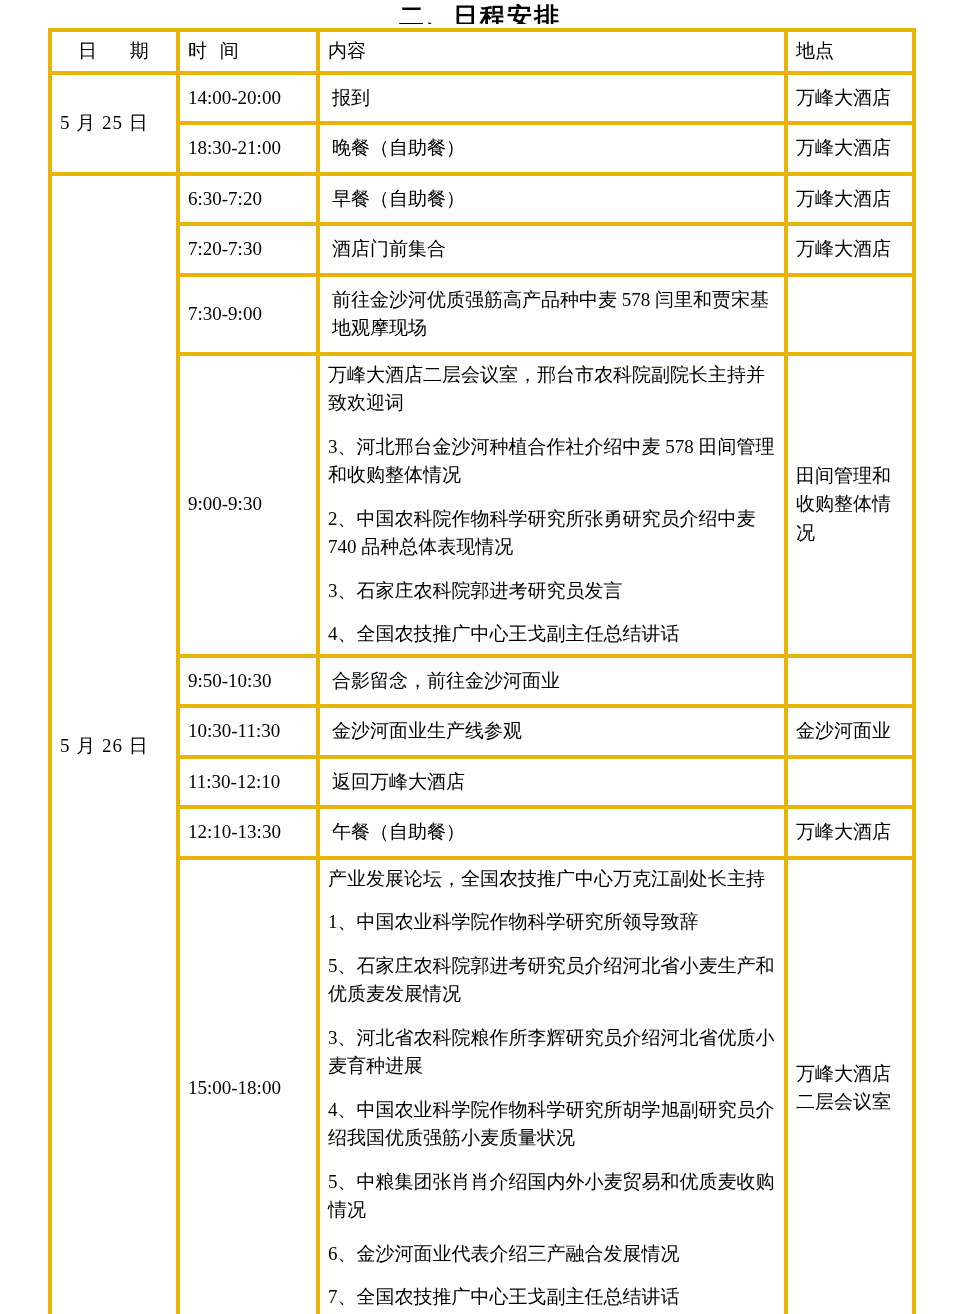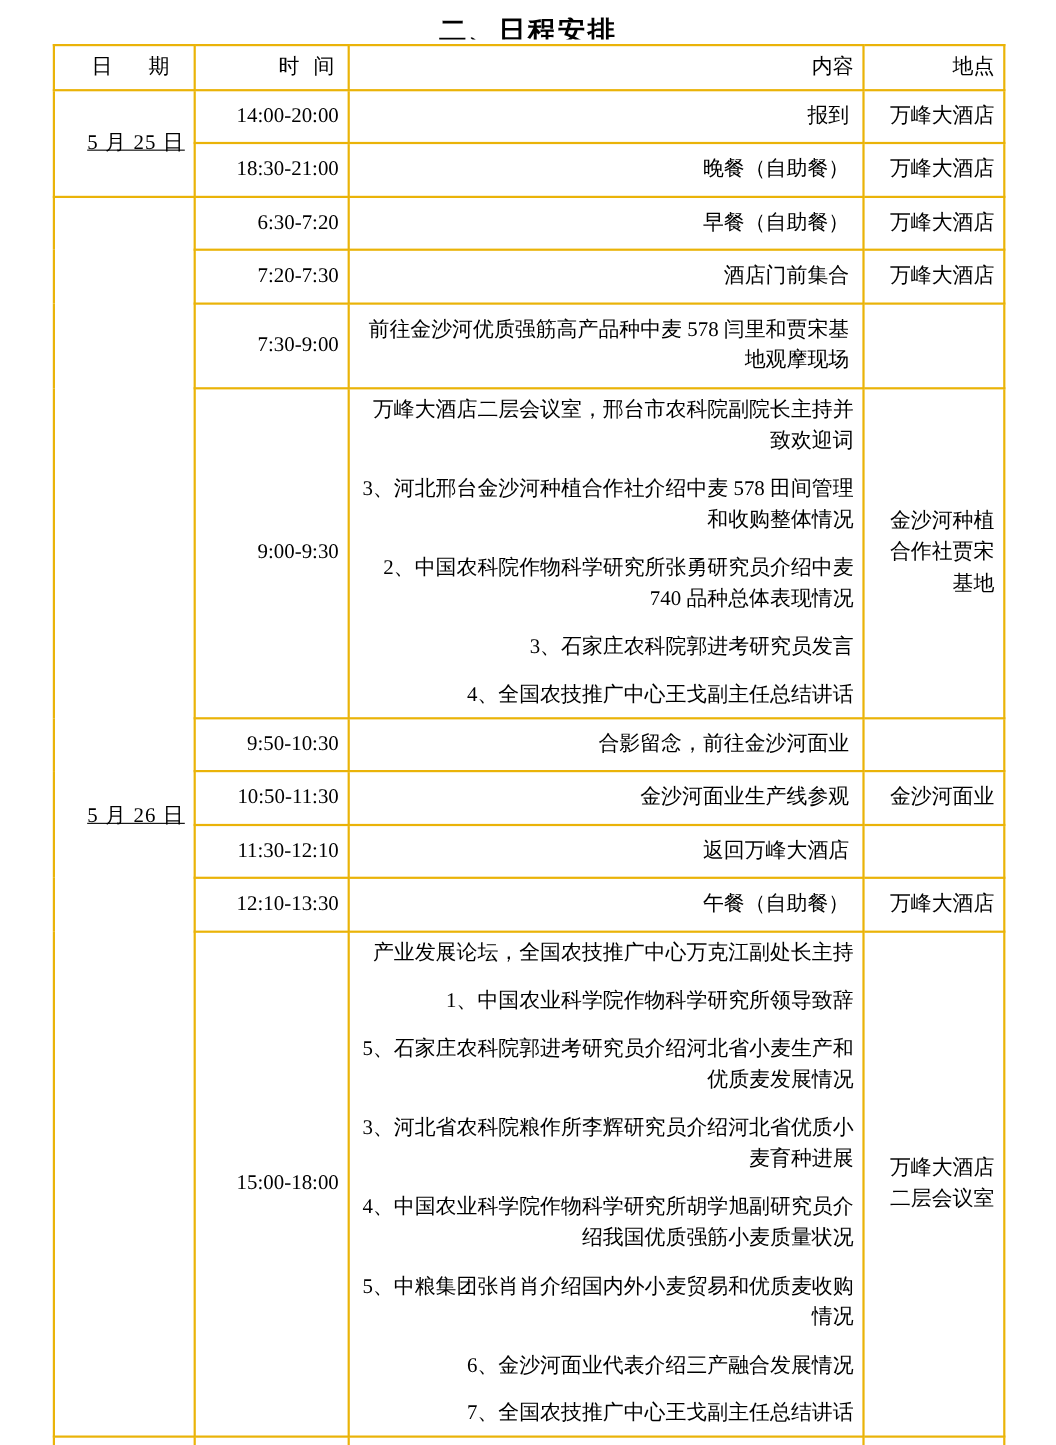--- a/index.html
+++ b/index.html
@@ -12,66 +12,65 @@
     height: 1314px;
     font-family: "Liberation Serif", "DejaVu Serif", serif;
     color: #000000;
     overflow: hidden;
   }
   .page {
     position: relative;
     width: 960px;
     height: 1314px;
     box-sizing: border-box;
-    padding: 16px 48px;
+    padding: 4px 48px;
   }
   .doc-title {
     text-align: center;
     font-size: 25px;
     font-weight: bold;
     line-height: 26px;
     height: 20px;
     overflow: hidden;
     margin: 0 0 4px 0;
     letter-spacing: 2px;
   }
   table.schedule {
     border-collapse: collapse;
     width: 864px;
     table-layout: fixed;
     margin-top: 2px;
   }
   table.schedule td, table.schedule th {
-    border: 2px solid #eab308;
+    border: 4px solid #eab308;
     padding: 5px 8px;
     vertical-align: middle;
     font-size: 19px;
     line-height: 1.5;
     font-weight: normal;
-    text-align: right;
+    text-align: left;
   }
   col.c-date  { width: 128px; }
   col.c-time  { width: 140px; }
   col.c-cont  { width: 468px; }
   col.c-place { width: 128px; }
 
   thead td {
     font-weight: bold;
     font-size: 20px;
     padding-top: 7px;
     padding-bottom: 7px;
   }
   .hdr-date { letter-spacing: 14px; padding-left: 26px !important; }
   .hdr-time { letter-spacing: 4px; }
 
   td.date-cell {
     text-align: center;
     font-size: 20px;
     letter-spacing: 1px;
-    text-decoration: underline;
   }
   td.time-cell {
     white-space: nowrap;
     font-size: 19px;
   }
   td.place-cell {
     font-size: 19px;
     line-height: 1.45;
   }
   td.place-center {
@@ -176,33 +175,33 @@
         <td class="time-cell">9:00-9:30</td>
         <td class="tall">
           <div class="content-block">
             <p>万峰大酒店二层会议室，邢台市农科院副院长主持并致欢迎词</p>
             <p class="numbered">3、河北邢台金沙河种植合作社介绍中麦 578 田间管理和收购整体情况</p>
             <p class="numbered">2、中国农科院作物科学研究所张勇研究员介绍中麦 740 品种总体表现情况</p>
             <p class="numbered">3、石家庄农科院郭进考研究员发言</p>
             <p class="numbered">4、全国农技推广中心王戈副主任总结讲话</p>
           </div>
         </td>
-        <td class="place-cell place-center">金沙河种植合作社贾宋基地</td>
+        <td class="place-cell place-center">田间管理和收购整体情况</td>
       </tr>
       <tr>
         <td class="time-cell">9:50-10:30</td>
         <td>
           <div class="content-block tight">
             <p>合影留念，前往金沙河面业</p>
           </div>
         </td>
         <td class="place-cell"></td>
       </tr>
       <tr>
-        <td class="time-cell">10:50-11:30</td>
+        <td class="time-cell">10:30-11:30</td>
         <td>
           <div class="content-block tight">
             <p>金沙河面业生产线参观</p>
           </div>
         </td>
         <td class="place-cell nowrap">金沙河面业</td>
       </tr>
       <tr>
         <td class="time-cell">11:30-12:10</td>
         <td>

